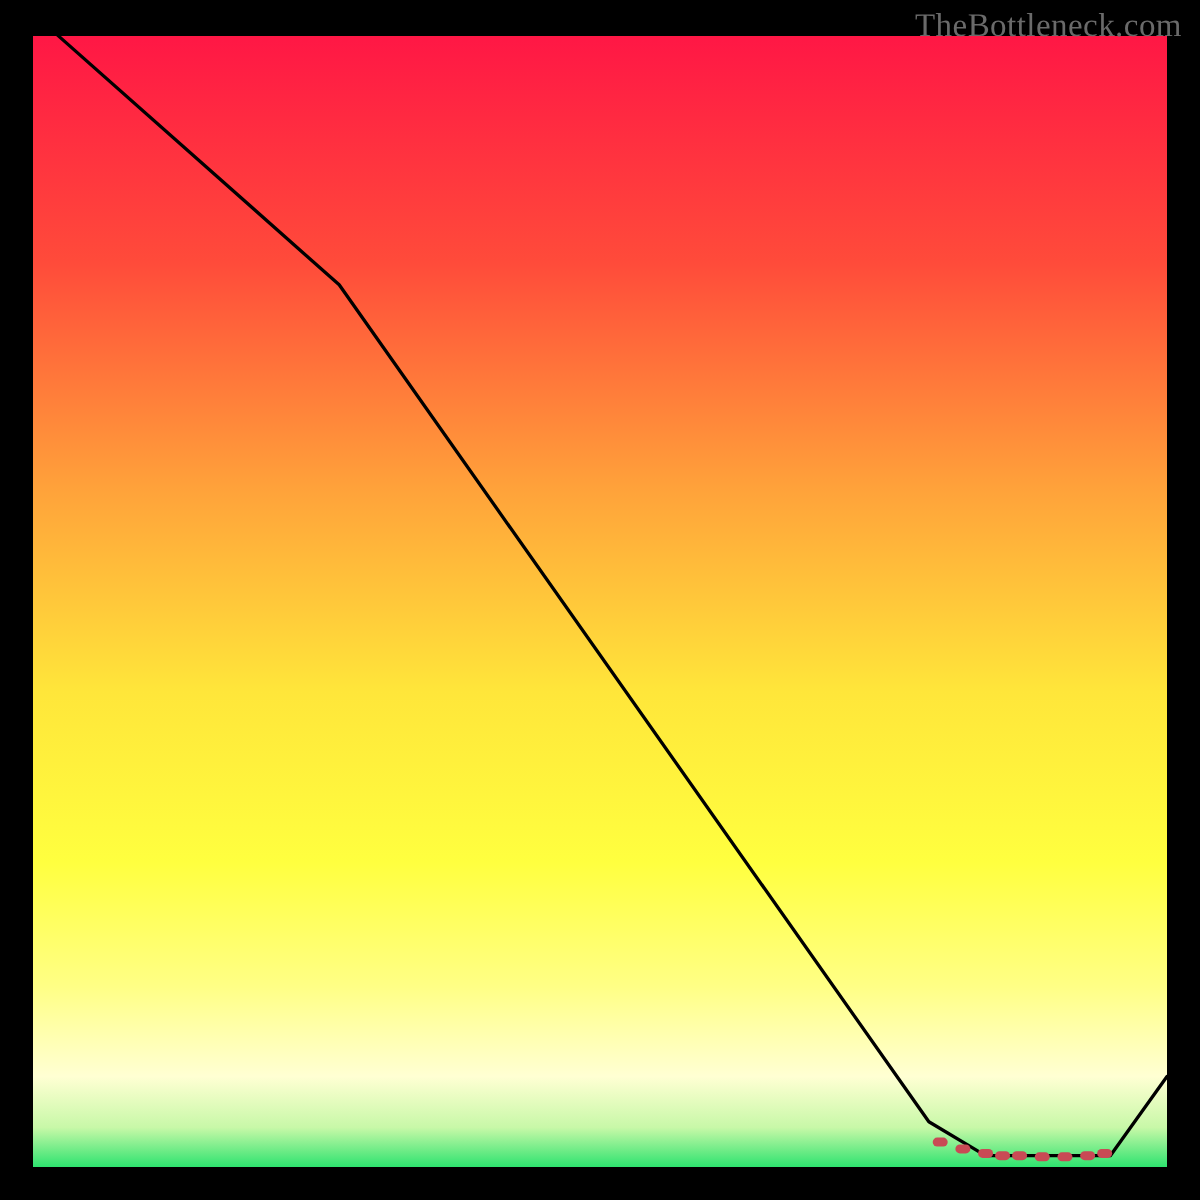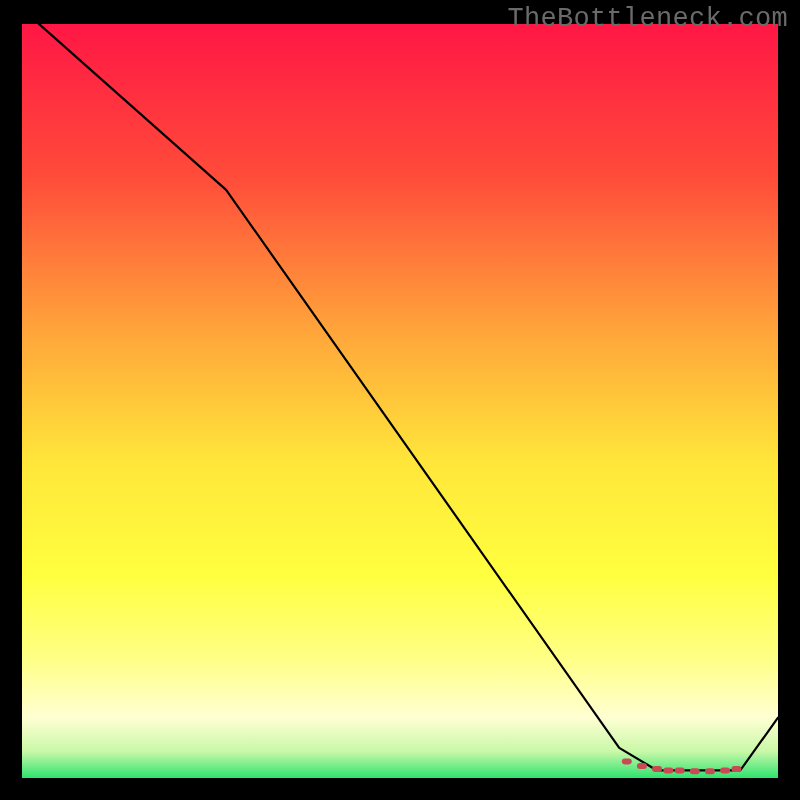--- a/index.html
+++ b/index.html
@@ -13,22 +13,22 @@
   .chart-container {
     position: relative;
     width: 800px;
     height: 800px;
     background: #000;
   }
   .watermark {
     position: absolute;
     top: 4px;
     right: 12px;
-    font-family: Liberation Mono, monospace;
-    font-size: 27px;
+    font-family: Liberation Serif, serif;
+    font-size: 22px;
     color: #6a6a6a;
     letter-spacing: 0.3px;
     z-index: 10;
   }
   svg {
     display: block;
   }
 </style>
 </head>
 <body>

